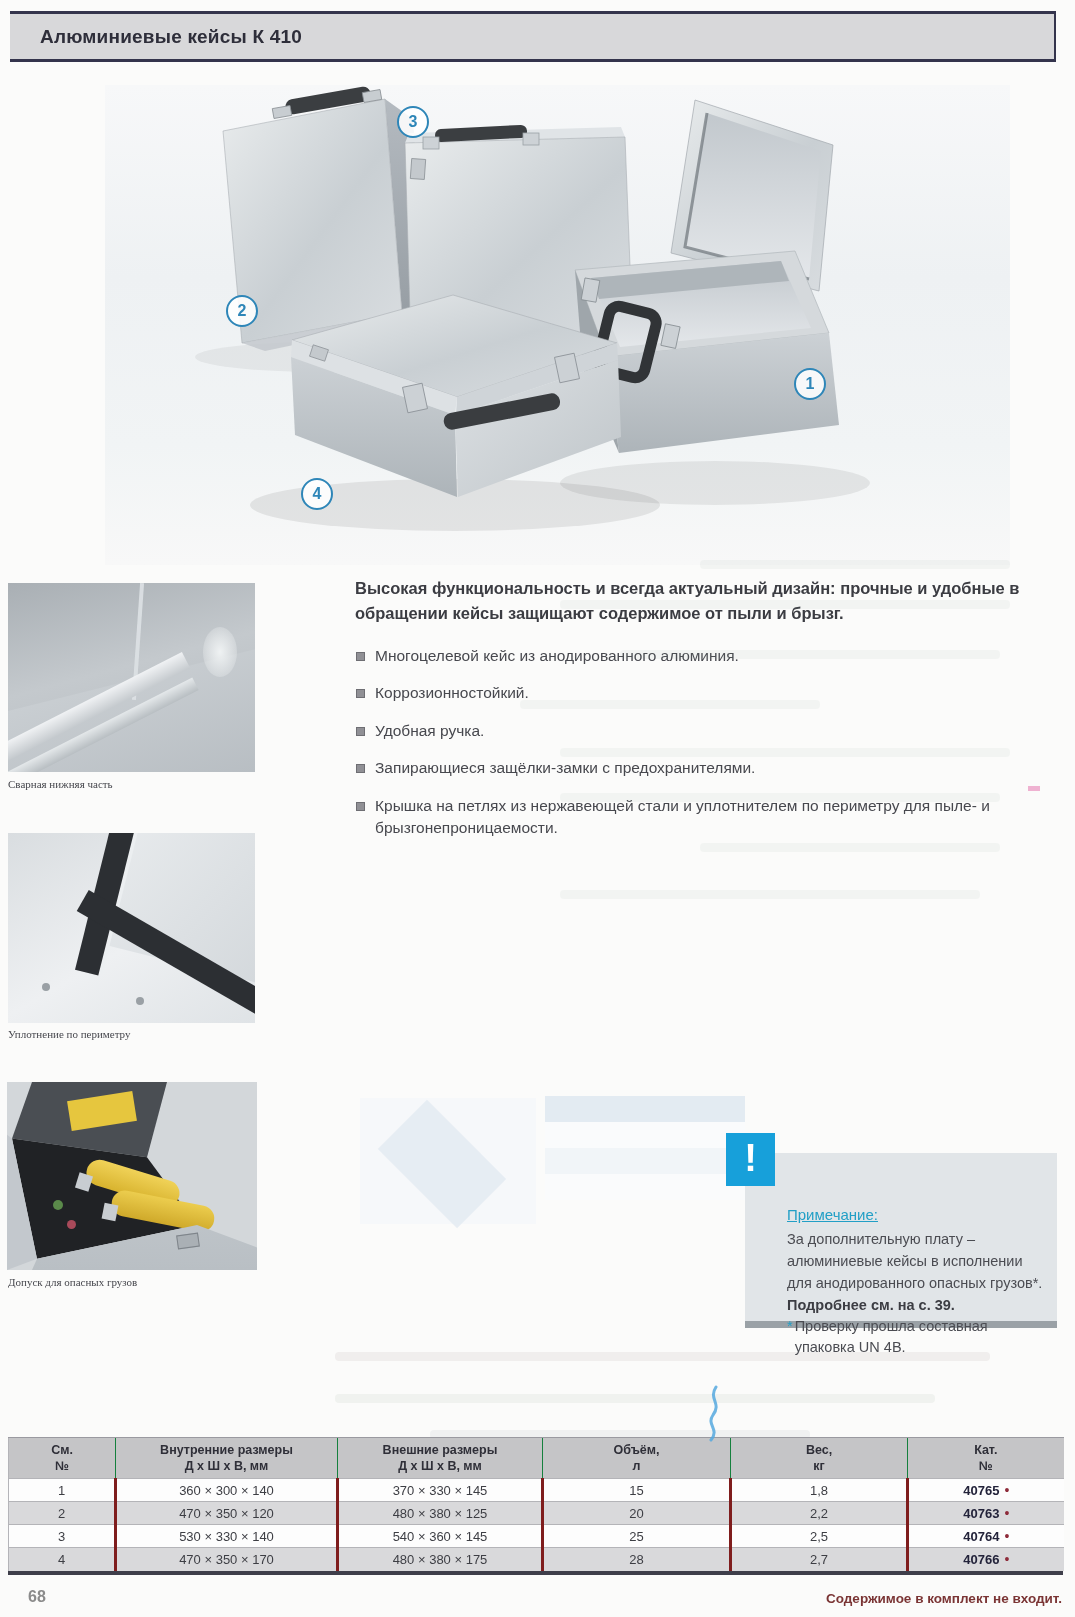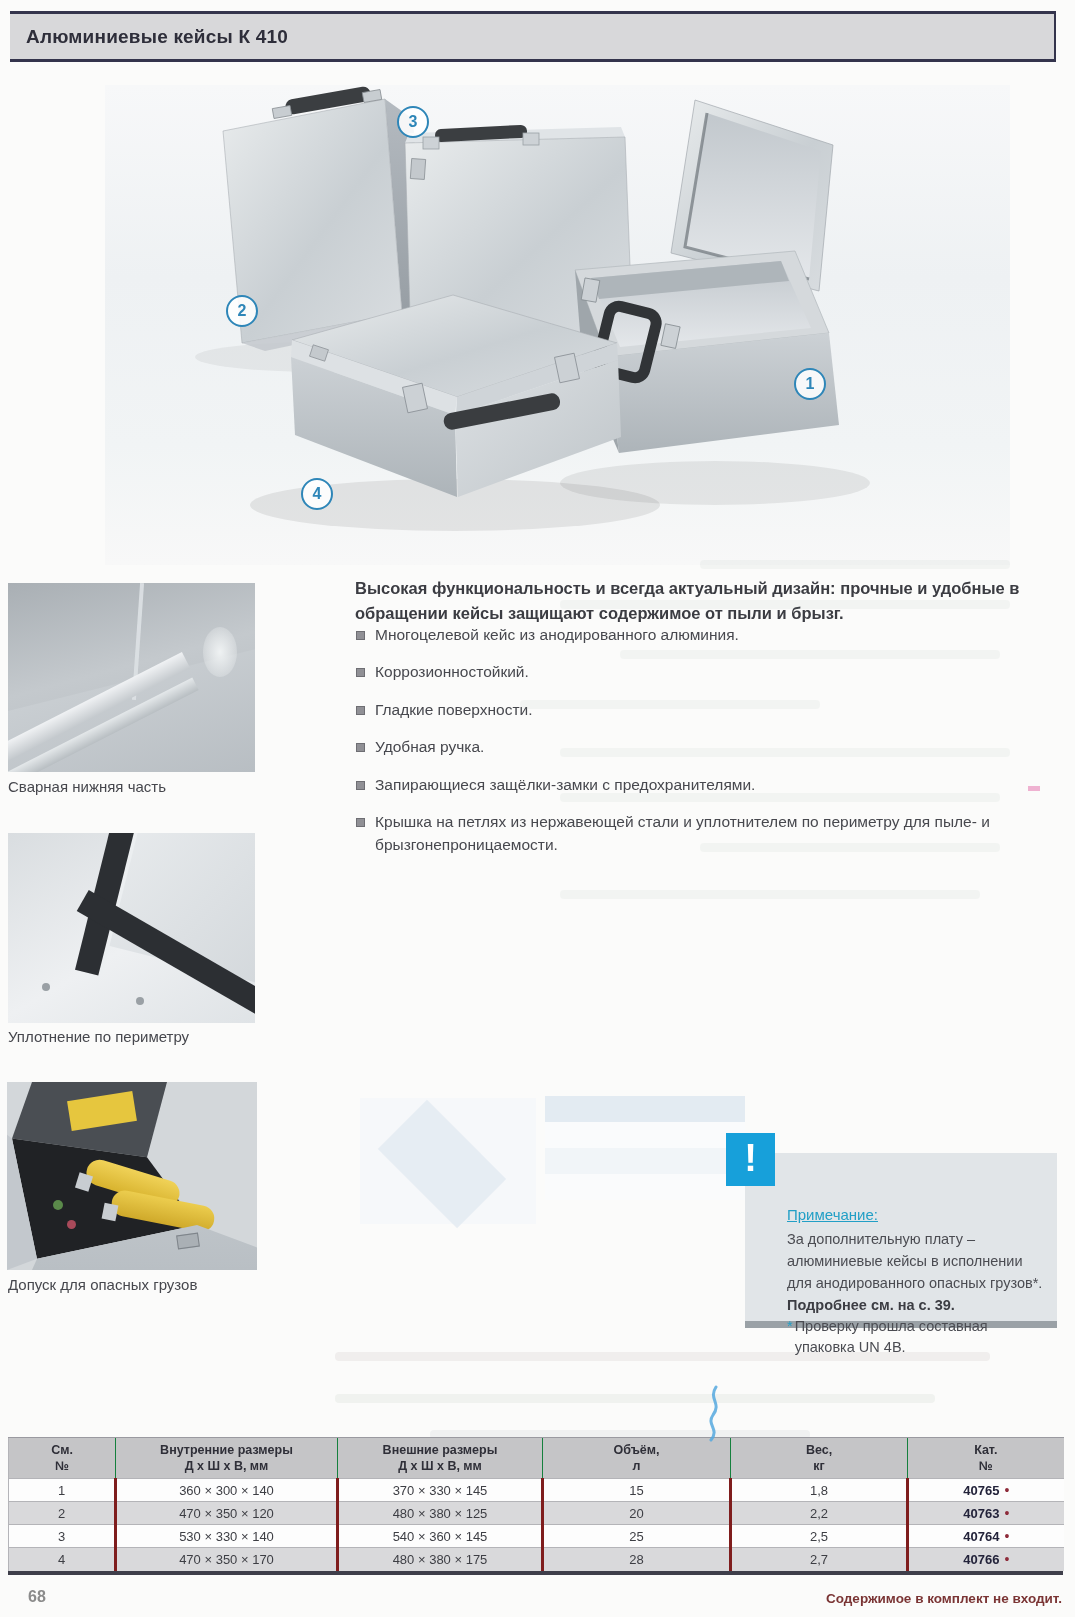--- a/index.html
+++ b/index.html
@@ -16,42 +16,42 @@
   
   .titlebar {
     left:10px; top:11px; width:1046px; height:51px;
     background:#d8d8da;
     border-top:3px solid #34344c;
     border-bottom:3px solid #34344c;
     border-right:2px solid #34344c;
   }
   .titlebar h1 {
     font-size:19px; font-weight:bold; color:#2e2e3a;
-    line-height:45px; padding-left:16px; letter-spacing:.2px;
+    line-height:45px; padding-left:30px; letter-spacing:.2px;
   }
 
   
   .stage {
     left:105px; top:85px; width:905px; height:480px;
     background:linear-gradient(180deg,#f7f8f9 0%, #eef1f3 40%, #f1f4f5 75%, #f8f8f8 100%);
   }
   .callout {
     position:absolute; width:32px; height:32px; border-radius:50%;
     border:2.5px solid #2e86b8; background:rgba(255,255,255,.88);
     color:#2e86b8; font-size:16px; font-weight:bold;
     display:flex; align-items:center; justify-content:center;
   }
   .co1 { left:794px; top:368px; }
   .co2 { left:226px; top:295px; }
   .co3 { left:397px; top:106px; }
   .co4 { left:301px; top:478px; }
 
   
   .photo { left:8px; width:247px; overflow:hidden; position:absolute; }
-  .caption { left:8px; font-size:15px; color:#46474d; position:absolute; }
+  .caption { left:8px; font-size:11px; color:#46474d; position:absolute;font-family:Liberation Serif, serif; }
   .p1 { top:583px; height:189px; background:linear-gradient(165deg,#a9afb4 0%,#c4c9cd 45%,#b2b8bd 100%); }
   .p1 .corner { position:absolute; left:52%; top:0; width:4px; height:62%; background:#dde1e4; transform:rotate(4deg); opacity:.9; }
   .p1 .floor { position:absolute; left:-8%; top:52%; width:120%; height:70%; background:linear-gradient(175deg,#c9ced2,#b6bcc1); transform:rotate(-14deg); }
   .p1 .rail1 { position:absolute; left:-30px; top:118px; width:220px; height:18px; background:linear-gradient(#f0f2f4,#c5cace); transform:rotate(-27deg); }
   .p1 .rail2 { position:absolute; left:-30px; top:146px; width:230px; height:14px; background:linear-gradient(#e4e8ea,#b8bec2); transform:rotate(-27deg); }
   .p1 .glint { position:absolute; right:18px; top:44px; width:34px; height:50px; border-radius:50%; background:radial-gradient(#eff2f3,rgba(239,242,243,0)); }
 
   .p2 { top:833px; height:190px; background:linear-gradient(150deg,#d9dde0 0%,#eef0f2 55%,#dfe3e6 100%); }
   .p2 .seal-a { position:absolute; left:86px; top:-18px; width:24px; height:160px; background:#2c2f33; transform:rotate(14deg); }
   .p2 .seal-b { position:absolute; left:58px; top:118px; width:250px; height:24px; background:#2c2f33; transform:rotate(30deg); }
@@ -81,21 +81,21 @@
         clip-path:polygon(12% 94%, 76% 76%, 100% 88%, 100% 100%, 10% 100%); background:linear-gradient(#cdd2d6,#b9bfc4); }
   .p3 .latch { position:absolute; left:170px; top:152px; width:22px; height:14px; background:#aab0b5; border:1px solid #7e848a; transform:rotate(-8deg); }
 
   .cap1t { top:778px; } .cap2t { top:1028px; } .cap3t { top:1276px; }
 
   
   .headline {
     left:355px; top:576px; width:668px; position:absolute;
     font-size:16.5px; font-weight:bold; color:#3b3c42; line-height:1.5;
   }
-  .features { left:355px; top:624px; width:648px; position:absolute; list-style:none; }
+  .features { left:355px; top:645px; width:648px; position:absolute; list-style:none; }
   .features li {
     position:relative; padding-left:20px; margin-bottom:15px;
     font-size:15.5px; line-height:1.45; color:#47484e;
   }
   .features li::before {
     content:""; position:absolute; left:1px; top:7px; width:7px; height:7px;
     background:#909095; border:1px solid #6e6e73;
   }
 
   
@@ -282,21 +282,20 @@
   <div class="body-b"></div>
   <div class="latch"></div>
 </figure>
 <figcaption class="caption cap3t">Допуск для опасных грузов</figcaption>
 
 <p class="headline">Высокая функциональность и всегда актуальный дизайн: прочные и удобные в обращении кейсы защищают содержимое от пыли и брызг.</p>
 
 <ul class="features">
   <li>Многоцелевой кейс из анодированного алюминия.</li>
   <li>Коррозионностойкий.</li>
-  <li>Гладкие поверхности.</li>
   <li>Удобная ручка.</li>
   <li>Запирающиеся защёлки-замки с предохранителями.</li>
   <li>Крышка на петлях из нержавеющей стали и уплотнителем по периметру для пыле- и брызгонепроницаемости.</li>
 </ul>
 
 <div class="abs gl" style="left:700px;top:560px;width:310px;"></div>
 <div class="abs gl" style="left:560px;top:600px;width:450px;"></div>
 <div class="abs gl" style="left:620px;top:650px;width:380px;"></div>
 <div class="abs gl" style="left:520px;top:700px;width:300px;"></div>
 <div class="abs gl" style="left:560px;top:748px;width:450px;"></div>

